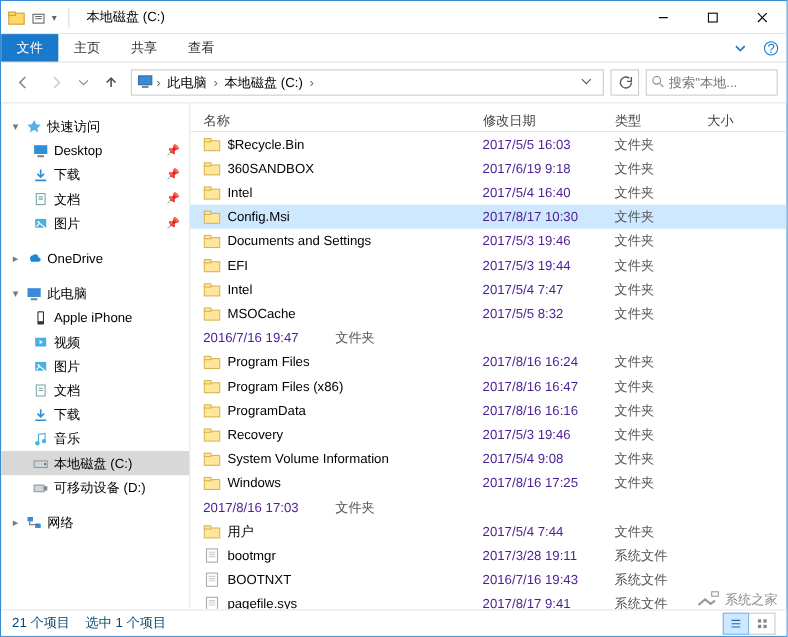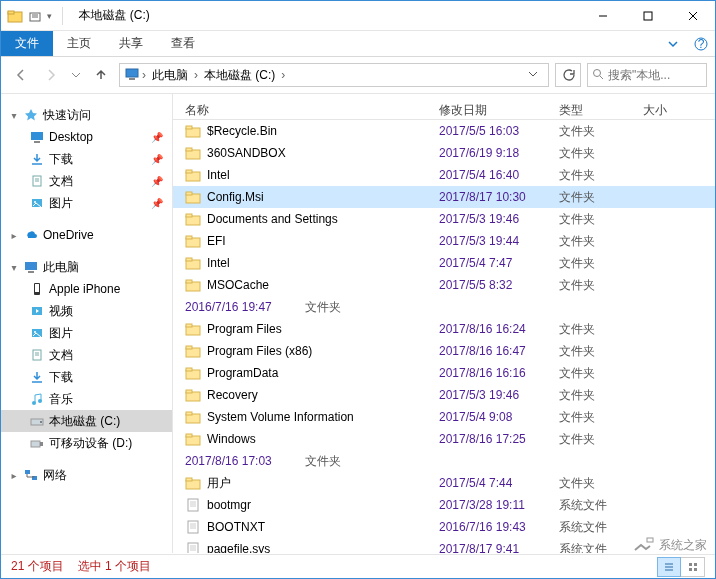--- a/index.html
+++ b/index.html
@@ -50,21 +50,21 @@
 .col.size { flex: 1; }
 .filelist { flex: 1; overflow-y: auto; overflow-x: hidden; }
 .row { display: flex; align-items: center; height: 22px; }
 .row.selected { background: #cde8ff; }
 .row .c { padding-left: 12px; white-space: nowrap; overflow: hidden; text-overflow: ellipsis; }
 .row .c.name { width: 254px; display: flex; align-items: center; gap: 6px; }
 .row .c.date { width: 120px; color: #4c1d95; }
 .row .c.type { width: 84px; color: #555; }
 .row .ficon { width: 16px; height: 16px; display: inline-flex; }
 
-.statusbar { position: absolute; bottom: 0; left: 0; right: 0; height: 24px; border-top: 1px solid #e5e5e5; display: flex; align-items: center; padding: 0 10px; background: #fff; gap: 14px; color: #b91c1c; }
+.statusbar { position: absolute; bottom: 0; left: 0; right: 0; height: 24px; border-top: 1px solid #e5e5e5; display: flex; align-items: center; padding: 0 10px; background: #fff; gap: 14px; color: #0c4a6e; }
 .statusbar .viewbtns { margin-left: auto; display: flex; gap: 0; }
 .viewbtn { width: 24px; height: 20px; border: 1px solid #ccc; display: flex; align-items: center; justify-content: center; }
 .viewbtn.active { background: #cde8ff; border-color: #7ab7e8; }
 
 .watermark { position: absolute; right: 8px; bottom: 24px; color: #777; font-size: 14px; opacity: 0.85; pointer-events: none; display: flex; align-items: center; gap: 4px; }
 
 
 .svg { display: block; }
 </style>
 </head>

